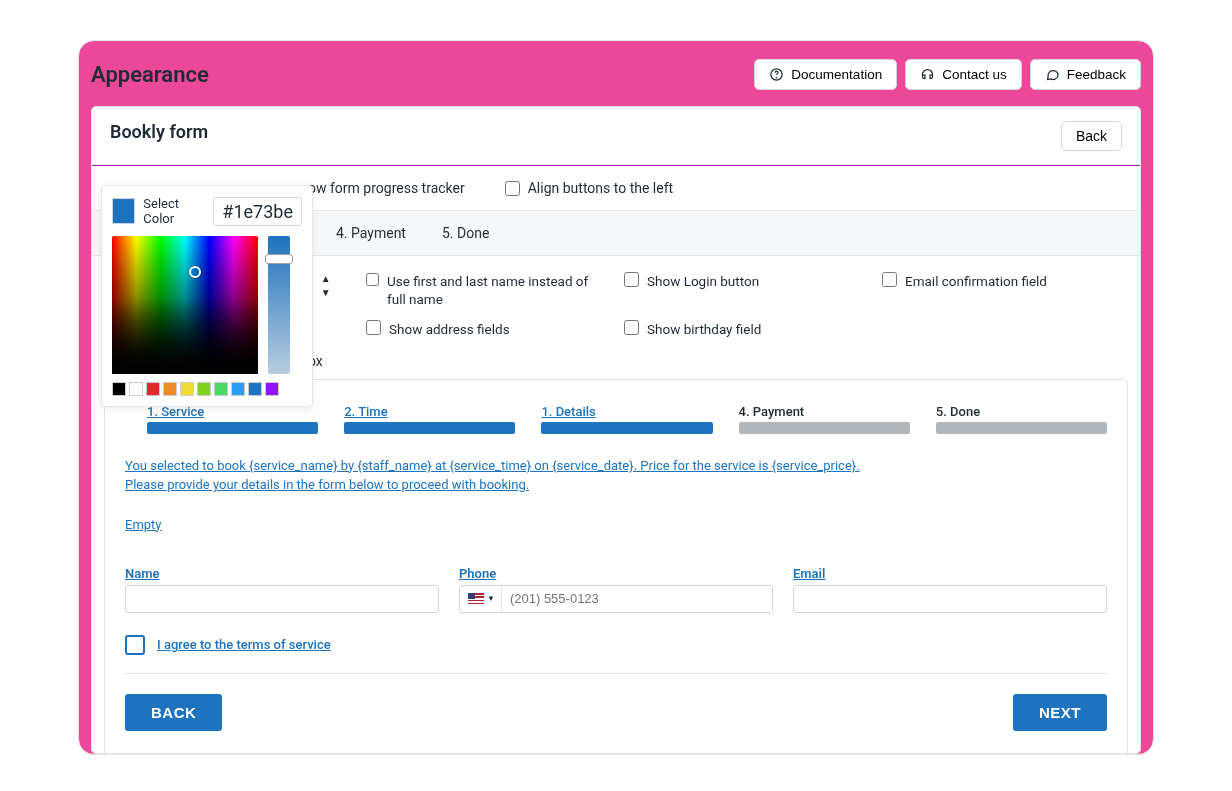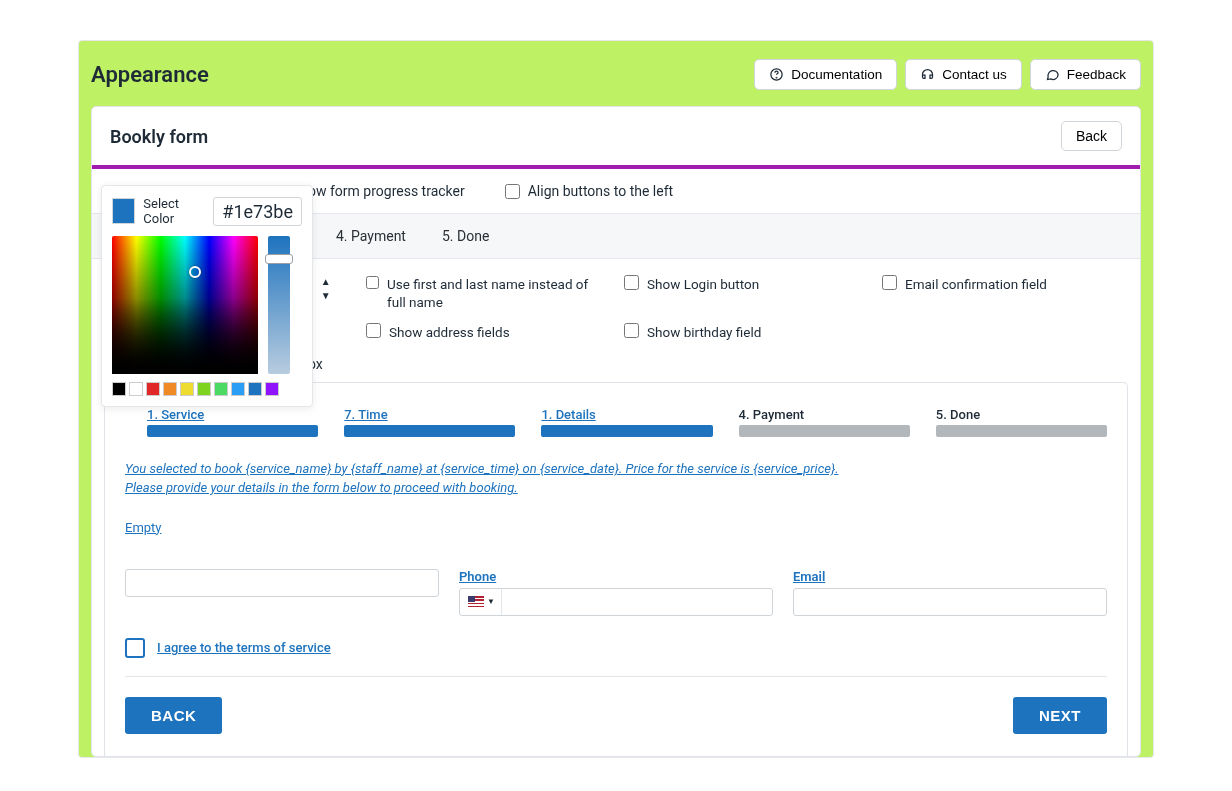--- a/index.html
+++ b/index.html
@@ -1,44 +1,44 @@
 <!DOCTYPE html>
 <html><head>
 <meta charset="utf-8">
 <style>
 * { box-sizing: border-box; margin: 0; padding: 0; }
 body { font-family: -apple-system, BlinkMacSystemFont, "Segoe UI", Roboto, sans-serif; background: #fff; color: #1e2b37; font-size: 14px; }
 .container { width: 1232px; margin: 0 auto; padding: 40px 0 40px 0; position: relative; }
-.panel { background: #bef264; border: 1px solid #e5e7eb; border-radius: 4px; padding: 0; margin: 0 78px; }
+.panel { background: #ec4899; border: 1px solid #e5e7eb; border-radius: 16px; padding: 0; margin: 0 78px; }
 .panel-head { display: flex; justify-content: space-between; align-items: center; padding: 18px 12px 16px 12px; }
 .page-title { font-size: 22px; font-weight: 600; color: #1e2b37; }
 .head-buttons { display: flex; gap: 8px; }
 .hbtn { background: #fff; border: 1px solid #d0d5da; border-radius: 5px; padding: 7px 14px; display: inline-flex; align-items: center; gap: 7px; font-size: 13.5px; cursor: pointer; }
 .hbtn svg { width: 15px; height: 15px; }
 .card { background: #fff; border: 1px solid #e0e3e7; border-radius: 5px; margin: 0 12px; }
-.card-head { display: flex; justify-content: space-between; align-items: center; padding: 14px 18px; border-bottom: 4px solid #a21caf; }
+.card-head { display: flex; justify-content: space-between; padding: 14px 18px; border-bottom: 1px solid #a21caf; }
 .card-title { font-size: 18px; font-weight: 600; }
 .btn-back-top { background: #fff; border: 1px solid #d0d5da; border-radius: 5px; padding: 6px 14px; font-size: 14px; cursor: pointer; }
 .opts-row { border-bottom: 1px solid #e5e7eb; padding: 14px 18px; display: flex; gap: 40px; align-items: center; position: relative; }
 .opt-ck { display: flex; align-items: center; gap: 8px; }
 .opt-ck input[type=checkbox] { width: 15px; height: 15px; }
 .tabs { background: #f6f7f8; display: flex; gap: 0; border-bottom: 1px solid #e5e7eb; padding: 0 8px; }
 .tab { padding: 14px 18px; font-size: 14px; color: #2a2f36; }
 .opt-grid-wrap { padding: 16px 16px 0 16px; }
 .opt-grid { display: grid; grid-template-columns: 1fr 1fr 1fr 1fr; gap: 12px 16px; }
 .updown { font-size: 10px; display: inline-block; line-height: 6px; margin-left: 4px; vertical-align: middle; }
 .box-row { padding: 14px 16px 4px 16px; }
 .form-card { border: 1px solid #e0e3e7; border-radius: 5px 5px 0 0; margin: 6px 12px 0 12px; padding: 18px 20px 22px 20px; border-bottom: none; }
 .progress { display: flex; gap: 4px; margin-top: 6px; }
 .prog-col { flex: 1; margin-left: 22px; }
 .prog-label { font-size: 13px; margin-bottom: 3px; color: #1e2b37; font-weight: 500; }
 .prog-label.active { color: #1e73be; text-decoration: underline; }
 .prog-bar { height: 12px; border-radius: 2px; background: #b2b7bc; }
 .prog-bar.active { background: #1e73be; }
-.summary { margin-top: 22px; color: #1e73be; text-decoration: underline; font-size: 13px; line-height: 1.5; font-style: italic; }
+.summary { margin-top: 22px; color: #1e73be; text-decoration: underline; font-size: 13px; line-height: 1.5; }
 .empty-line { margin-top: 22px; font-size: 13px; text-decoration: underline; color: #1e73be; display: inline-block; }
 .fields { display: grid; grid-template-columns: 1fr 1fr 1fr; gap: 20px; margin-top: 34px; }
 .field-label { color: #1e73be; font-size: 13px; font-weight: 600; text-decoration: underline; margin-bottom: 4px; display: block; }
 .text-input { width: 100%; border: 1px solid #cfd4d9; border-radius: 3px; height: 28px; padding: 0 8px; font-size: 13px; }
 .phone-input { display: flex; align-items: center; border: 1px solid #cfd4d9; border-radius: 3px; height: 28px; }
 .flag { display:inline-flex; align-items:center; padding: 0 6px 0 8px; border-right: 1px solid #e2e5e9; height: 100%; font-size: 12px; gap:3px; }
 .phone-input input { border: none; height: 100%; flex: 1; padding: 0 8px; font-size: 13px; color: #8a9099; outline: none; }
 .agree { margin-top: 22px; display: flex; align-items: center; gap: 12px; }
 .agree-box { width: 20px; height: 20px; border: 2px solid #1e73be; border-radius: 3px; }
 .agree-label { color: #1e73be; text-decoration: underline; font-size: 13px; font-weight: 500; }
@@ -146,21 +146,21 @@
       </div>
       <div class="box-row"><span style="margin-left:200px;">ox</span></div>
 
       <div class="form-card">
         <div class="progress" id="progress">
             <div class="prog-col">
               <div class="prog-label active">1. Service</div>
               <div class="prog-bar active"></div>
             </div>
             <div class="prog-col">
-              <div class="prog-label active">7. Time</div>
+              <div class="prog-label active">2. Time</div>
               <div class="prog-bar active"></div>
             </div>
             <div class="prog-col">
               <div class="prog-label active">1. Details</div>
               <div class="prog-bar active"></div>
             </div>
             <div class="prog-col">
               <div class="prog-label">4. Payment</div>
               <div class="prog-bar"></div>
             </div>
@@ -172,29 +172,31 @@
 
         <div class="summary">
           <span>You selected to book {service_name} by {staff_name} at {service_time} on {service_date}. Price for the service is {service_price}.</span><br>
           <span>Please provide your details in the form below to proceed with booking.</span>
         </div>
 
         <span class="empty-line">Empty</span>
 
         <div class="fields">
           <div>
+            <label class="field-label">Name</label>
             <input class="text-input" style="">
           </div>
           <div>
             <label class="field-label">Phone</label>
             <div class="phone-input">
               <span class="flag">
                   <span class="flag-stripes"></span>
                   <span style="font-size:8px;">▼</span>
                 </span>
+              <input placeholder="(201) 555-0123" style="">
             </div>
           </div>
           <div>
             <label class="field-label">Email</label>
             <input class="text-input" style="">
           </div>
         </div>
 
         <div class="agree">
           <div class="agree-box"></div>

